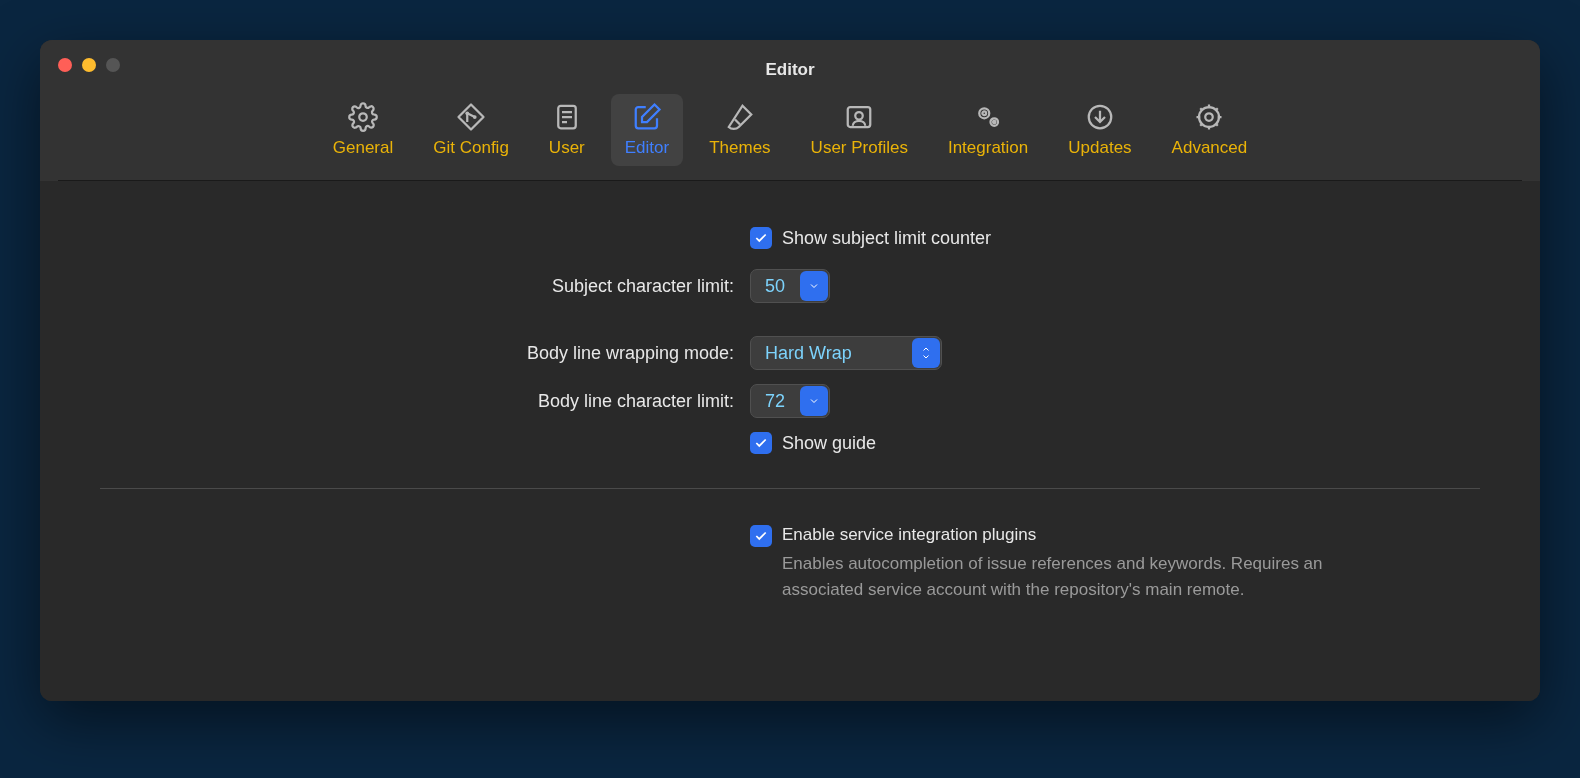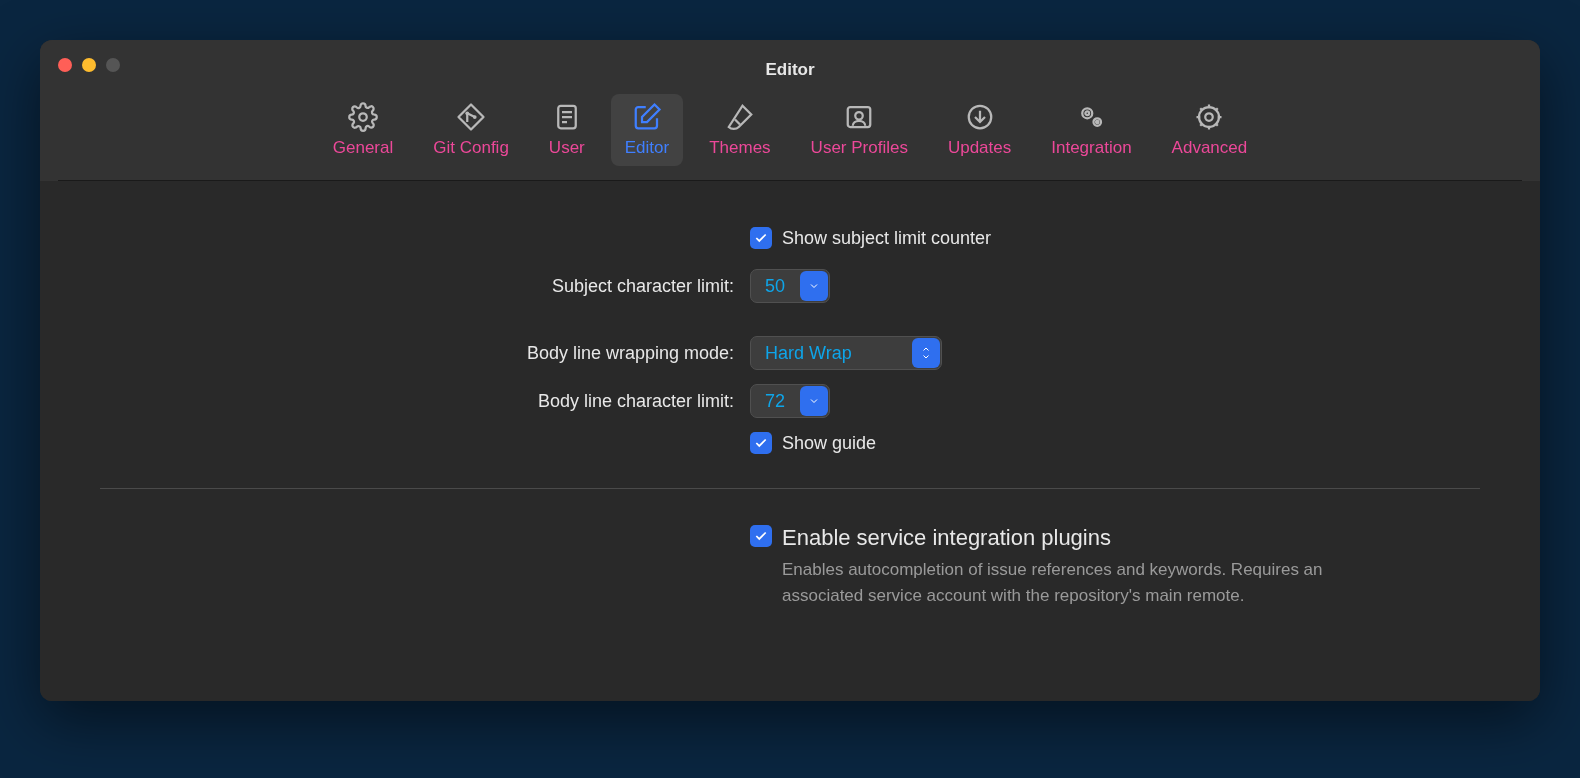--- a/index.html
+++ b/index.html
@@ -56,21 +56,21 @@
       padding: 4px 0 14px 0;
       border-bottom: 1px solid #1a1a1a;
     }
     .toolbar-item {
       display: flex;
       flex-direction: column;
       align-items: center;
       padding: 6px 14px 8px 14px;
       border-radius: 8px;
       cursor: pointer;
-      color: #ec4899;
+      color: #eab308;
       font-size: 17px;
     }
     .toolbar-item.active {
       background: #424242;
       color: #3f7fff;
     }
     .toolbar-item .icon {
       width: 34px;
       height: 34px;
       display: flex;
@@ -125,21 +125,21 @@
     .combo {
       display: flex;
       align-items: center;
       background: #3d3d3d;
       border-radius: 7px;
       overflow: hidden;
       border: 1px solid #505050;
       cursor: pointer;
     }
     .combo-value {
-      color: #0ea5e9;
+      color: #7dd3fc;
       font-size: 18px;
       padding: 4px 14px;
     }
     .combo-button {
       background: #2f6fef;
       width: 28px;
       height: 30px;
       display: flex;
       align-items: center;
       justify-content: center;
@@ -155,21 +155,21 @@
       background: #4a4a4a;
       margin: 34px 0 36px 0;
     }
     .help-text {
       color: #9a9a9a;
       font-size: 17px;
       line-height: 1.5;
       max-width: 620px;
       margin-top: 6px;
     }
-    .plugin-block .checkbox-label { font-size: 22px; }
+    .plugin-block .checkbox-label { font-size: 17px; }
     .plugin-block .control-col { align-items: flex-start; }
     .plugin-text-wrap { display: flex; flex-direction: column; }
   </style>
 </head>
 <body>
 
 <div class="window">
   <div class="titlebar">
     <div class="traffic-lights">
       <div class="traffic-light tl-close"></div>
@@ -234,37 +234,37 @@
               <rect x="3" y="4" width="18" height="16" rx="2"></rect>
               <circle cx="12" cy="11" r="3"></circle>
               <path d="M7 19c0-2.5 2.5-4 5-4s5 1.5 5 4"></path>
             </svg>
         </span>
         <span class="label">User Profiles</span>
       </div>
       <div class="toolbar-item">
         <span class="icon">
           <svg width="30" height="30" viewBox="0 0 24 24">
-              <circle cx="12" cy="12" r="9"></circle>
-              <path d="M12 7v8"></path>
-              <path d="M8 12l4 4 4-4"></path>
-            </svg>
-        </span>
-        <span class="label">Updates</span>
-      </div>
-      <div class="toolbar-item">
-        <span class="icon">
-          <svg width="30" height="30" viewBox="0 0 24 24">
               <circle cx="9" cy="9" r="4"></circle>
               <circle cx="9" cy="9" r="1.5"></circle>
               <circle cx="17" cy="16" r="3"></circle>
               <circle cx="17" cy="16" r="1"></circle>
             </svg>
         </span>
         <span class="label">Integration</span>
+      </div>
+      <div class="toolbar-item">
+        <span class="icon">
+          <svg width="30" height="30" viewBox="0 0 24 24">
+              <circle cx="12" cy="12" r="9"></circle>
+              <path d="M12 7v8"></path>
+              <path d="M8 12l4 4 4-4"></path>
+            </svg>
+        </span>
+        <span class="label">Updates</span>
       </div>
       <div class="toolbar-item">
         <span class="icon">
           <svg width="30" height="30" viewBox="0 0 24 24">
               <circle cx="12" cy="12" r="8"></circle>
               <circle cx="12" cy="12" r="3"></circle>
               <line x1="12" y1="2" x2="12" y2="5"></line>
               <line x1="12" y1="19" x2="12" y2="22"></line>
               <line x1="2" y1="12" x2="5" y2="12"></line>
               <line x1="19" y1="12" x2="22" y2="12"></line>

